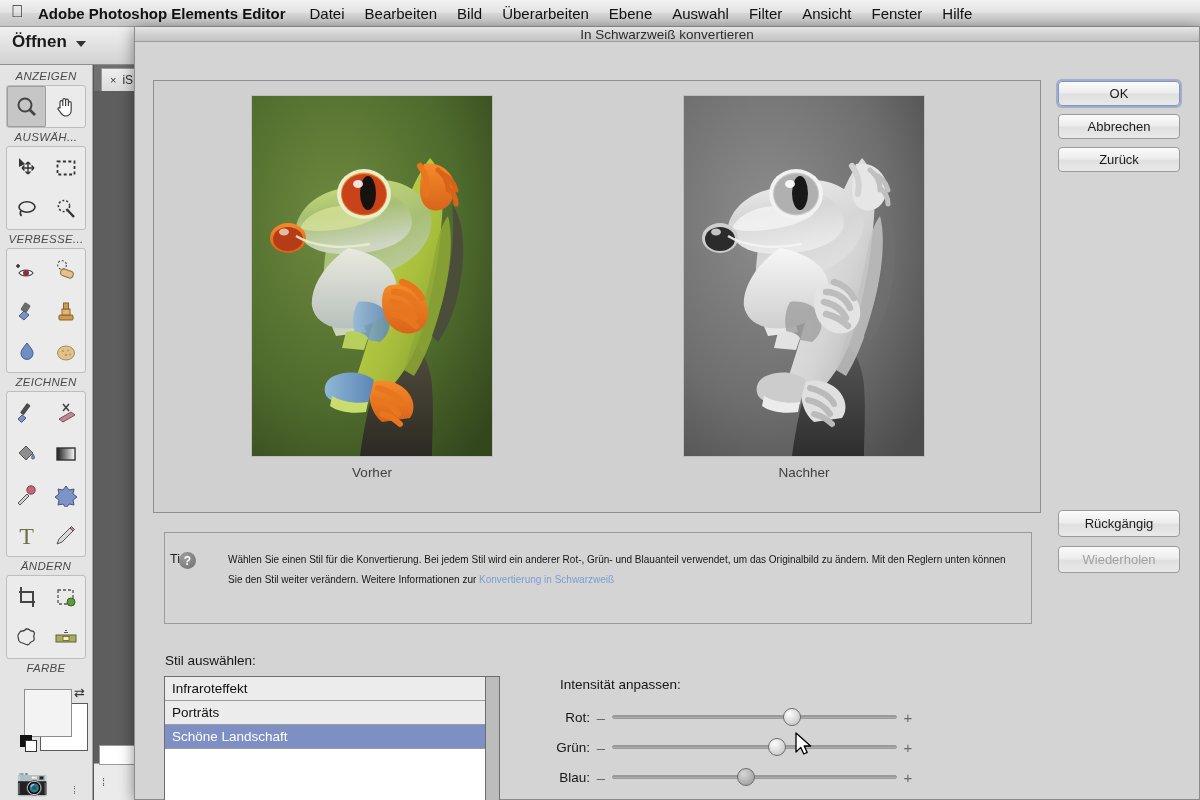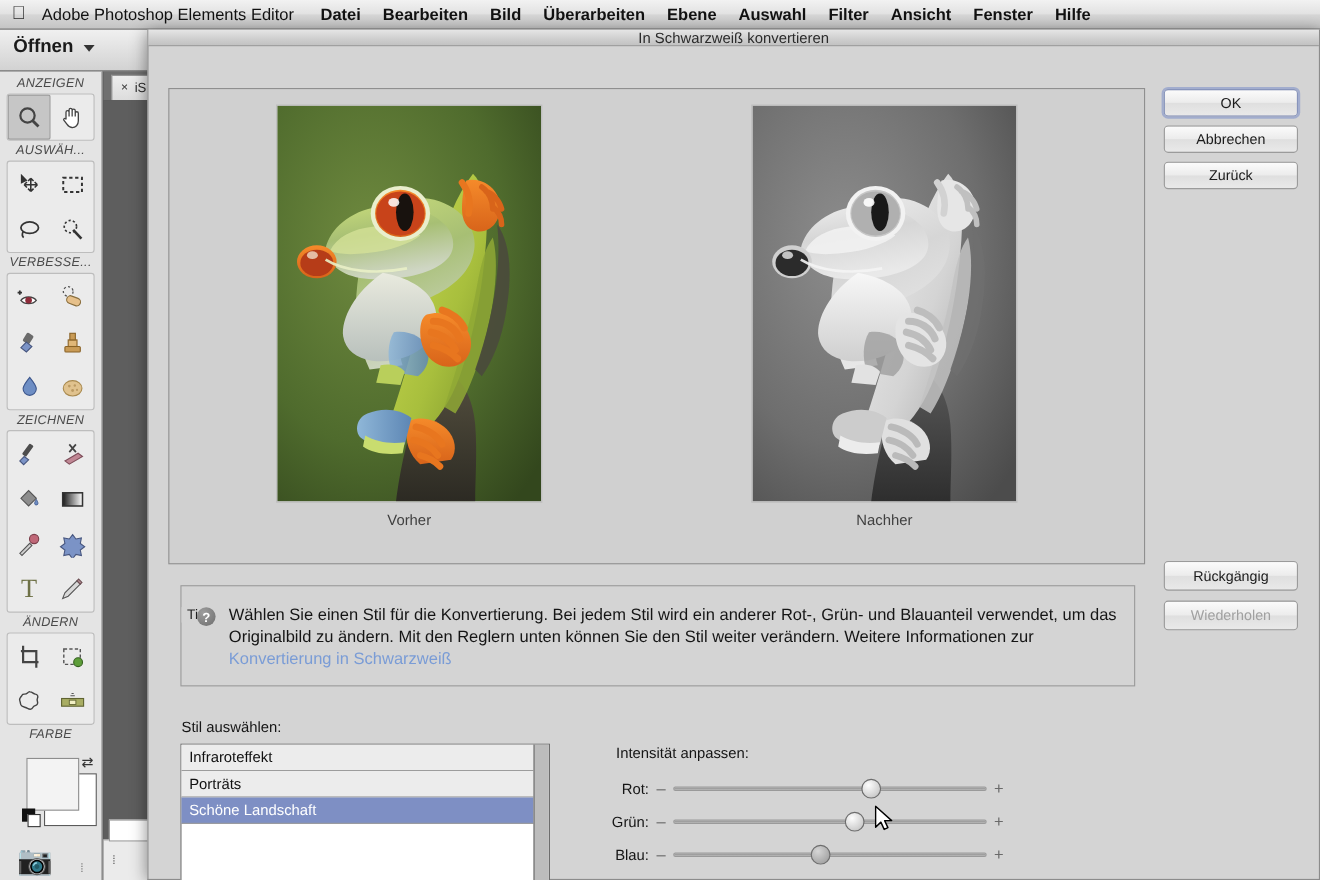--- a/index.html
+++ b/index.html
@@ -17,22 +17,22 @@
     background: linear-gradient(to bottom, #f2f2f2 0%, #e2e2e2 48%, #d6d6d6 52%, #c4c4c4 100%);
     border-bottom: 1px solid #9a9a9a;
     display: flex; align-items: center; gap: 0px;
     font-size: 15px; color: #111;
     z-index: 5;
   }
   .apple-logo {
     width: 34px; text-align: center; font-size: 17px; line-height: 1;
     padding-bottom: 3px; color: #2a2a2a;
   }
-  .menu-item { padding: 0 10px; line-height: 27px; white-space: nowrap; font-weight: bold; }
-  .menu-item.app-title { font-weight: normal; padding: 0 14px 0 4px; }
+  .menu-item { padding: 0 10px; line-height: 27px; white-space: nowrap; }
+  .menu-item.app-title { font-weight: bold; padding: 0 14px 0 4px; }
 
   
   .app-bg {
     position: absolute; left: 0; top: 27px; width: 1200px; height: 773px;
     background: #565656;
   }
   
   .openbar {
     position: absolute; left: 0; top: 27px; width: 1200px; height: 38px;
     background: linear-gradient(to bottom, #f0f0f0, #d2d2d2);
@@ -181,21 +181,21 @@
     padding: 0 5px; font-size: 12.5px; color: #1d1d1d; margin-top: 28px;
   }
   .tipp-inner { position: absolute; left: 0; top: 0; width: 100%; padding: 17px 12px 0 14px; display: flex; gap: 12px; }
   .qmark {
     flex: 0 0 17px; width: 17px; height: 17px; border-radius: 50%;
     background: radial-gradient(circle at 35% 30%, #9d9d9d, #6d6d6d);
     color: #fff; font-size: 12px; font-weight: bold;
     display: flex; align-items: center; justify-content: center;
     margin-top: 2px;
   }
-  .tipp-text { font-size: 15px; line-height: 20px; color: #151515; }
+  .tipp-text { font-size: 10px; line-height: 20px; color: #151515; margin-left: 20px; }
   .tipp-link { color: #7a9cd6; }
 
   
   .style-label { position: absolute; left: 30px; top: 611px; font-size: 13.5px; color: #151515; }
   .style-list {
     position: absolute; left: 29px; top: 634px; width: 336px; height: 155px;
     background: #fff; border: 1px solid #6d6d6d;
     display: flex;
   }
   .style-items { flex: 1; }

